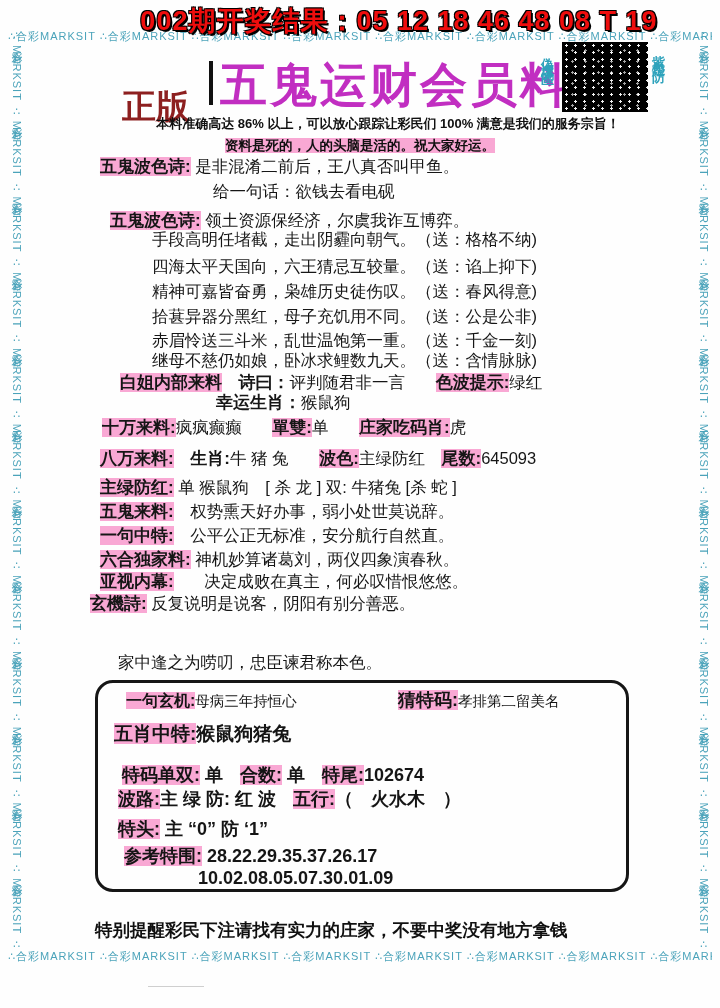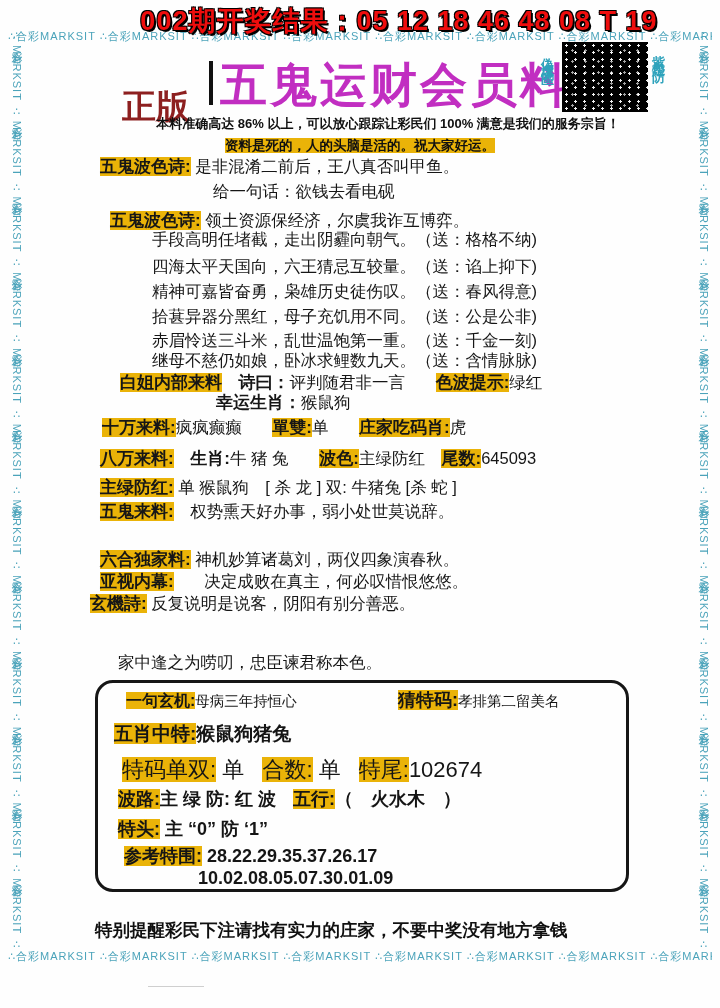--- a/index.html
+++ b/index.html
@@ -32,21 +32,21 @@
     background-image:radial-gradient(circle,rgba(255,255,255,.95) 1px,transparent 1.3px),
       radial-gradient(circle,rgba(255,255,255,.65) 1px,transparent 1.2px);
     background-size:9px 7px,13px 11px;background-position:0 0,4px 3px;}
   .stamp{position:absolute;writing-mode:vertical-rl;color:#2fa3bc;font-size:13px;
     letter-spacing:5px;font-weight:bold;}
   .stamp-left{left:538px;top:48px;}
   .stamp-right{left:649px;top:44px;}
   
   .line{position:absolute;font-size:16.5px;color:#161616;white-space:nowrap;}
   .lbl{font-weight:bold;font-size:17px;}
-  .hl{background:#eab308;}
+  .hl{background:#f9a8d4;}
   .gap{margin-left:26px;}
   .gap-sm{margin-left:12px;}
   .shi1{left:100px;top:155px}
   .shi1sub{left:213px;top:181px}
   .shi2{left:110px;top:209px}
   .p0{left:152px;top:229px}
   .p1{left:152px;top:256px}
   .p2{left:152px;top:281px}
   .p3{left:152px;top:306px}
   .p4{left:152px;top:330px}
@@ -64,21 +64,21 @@
   .jiazhong{left:118px;top:652px}
   
   .box{position:absolute;left:95px;top:680px;width:528px;height:206px;
     border:3px solid #161616;border-radius:18px;}
   .brow{position:absolute;white-space:nowrap;}
   .br1{left:28px;top:8px;font-size:14.5px;}
   .br1 .lbl{font-size:16px;}
   .br1b{left:300px;top:5px;font-size:14.5px;}
   .br1b .lbl{font-size:18px;}
   .br2{left:16px;top:38px;font-size:19px;font-weight:bold;}
-  .br3{left:24px;top:72px;font-size:22px;font-weight:normal;}
+  .br3{left:24px;top:80px;font-size:18px;font-weight:bold;}
   .br4{left:20px;top:104px;font-size:18px;font-weight:bold;}
   .br5{left:20px;top:134px;font-size:18px;font-weight:bold;}
   .br6{left:26px;top:161px;font-size:18px;font-weight:bold;}
   .br7{left:100px;top:185px;font-size:18px;font-weight:bold;text-align:right;}
   .footer-warning{position:absolute;left:95px;top:918px;font-size:17.5px;font-weight:bold;
     color:#101010;white-space:nowrap;}
   .artifact{position:absolute;left:148px;top:986px;width:56px;height:1px;background:#cfcfcf;}
 </style>
 </head>
 <body>
@@ -139,20 +139,24 @@
     <span class="lbl hl gap-sm">尾数:</span><span>645093</span>
   </div>
   <div class="line w11">
     <span class="lbl hl">主绿防红:</span>
     <span>单  猴鼠狗　[ 杀 龙 ] 双: 牛猪兔 [杀 蛇 ]</span>
   </div>
   <div class="line wugui">
     <span class="lbl hl">五鬼来料:</span>
     <span class="gap-sm">权势熏天好办事，弱小处世莫说辞。</span>
   </div>
+  <div class="line yiju">
+    <span class="lbl hl">一句中特:</span>
+    <span class="gap-sm">公平公正无标准，安分航行自然直。</span>
+  </div>
   <div class="line liuhe">
     <span class="lbl hl">六合独家料:</span>
     <span>神机妙算诸葛刘，两仪四象演春秋。</span>
   </div>
   <div class="line yashi">
     <span class="lbl hl">亚视内幕:</span>
     <span class="gap">决定成败在真主，何必叹惜恨悠悠。</span>
   </div>
   <div class="line xuanji">
     <span class="lbl hl">玄機詩:</span>

